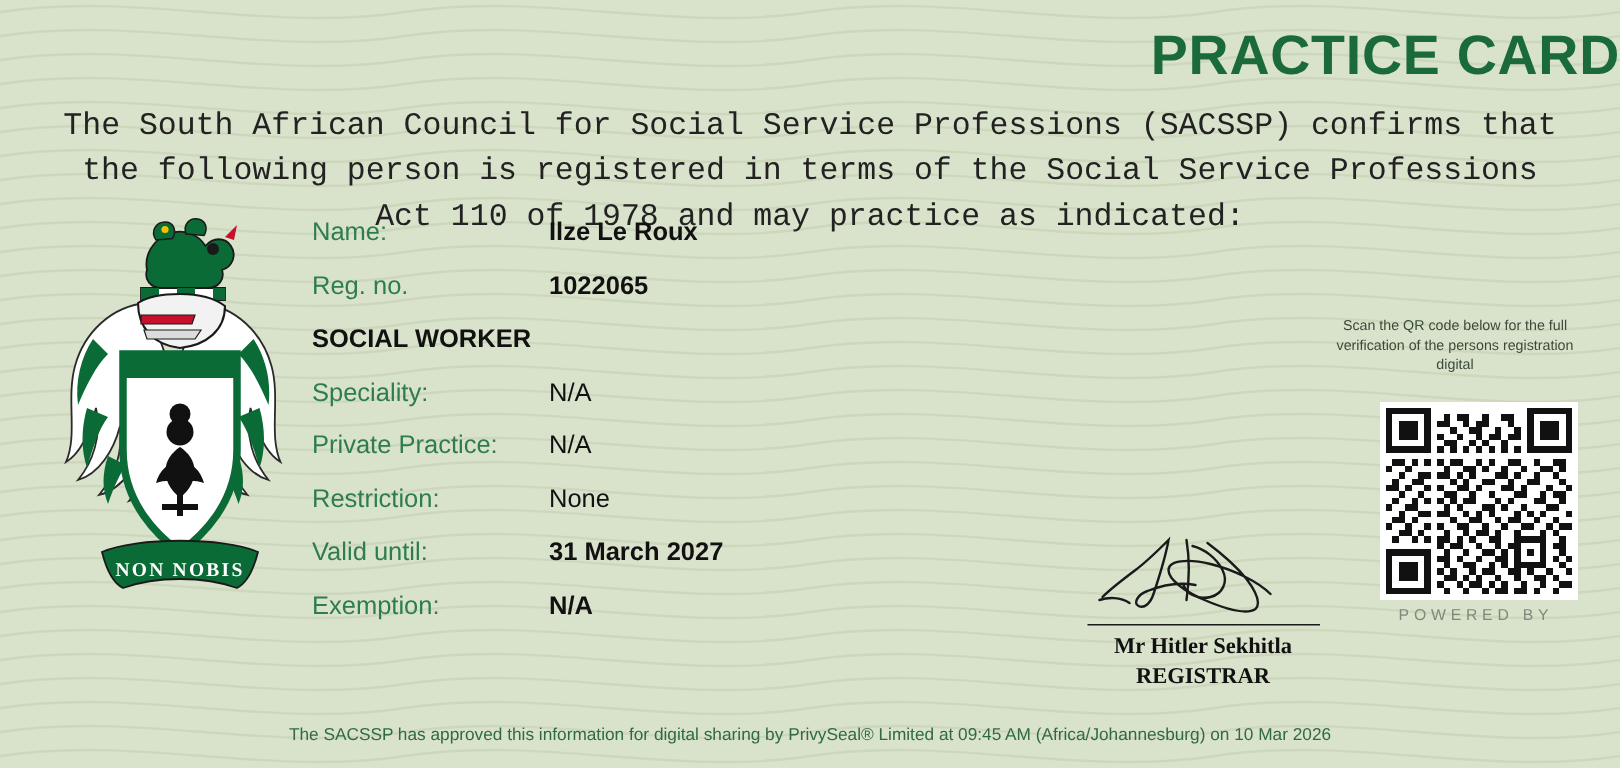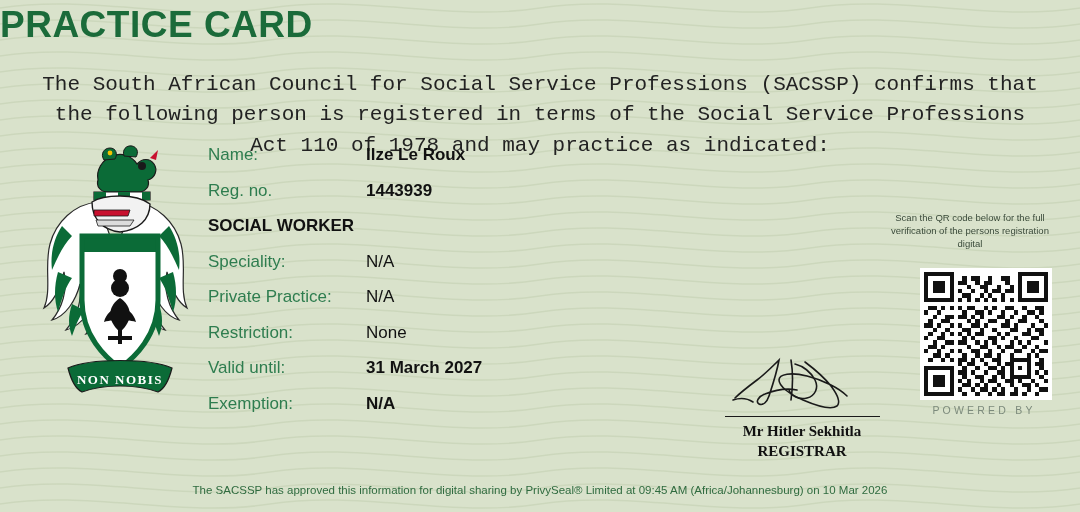--- a/index.html
+++ b/index.html
@@ -19,22 +19,22 @@
   }
   
   #waves {
     position: absolute; inset: 0;
     width: 100%; height: 100%;
     opacity: 0.55;
     pointer-events: none;
   }
   #title {
     position: absolute;
-    top: 4px; left: 0; width: 100%;
-    text-align: left;
+    top: 16px; left: 0; width: 100%;
+    text-align: right;
     font-size: 37px;
     font-weight: bold;
     color: #1b6b3a;
     letter-spacing: 0.5px;
   }
   #intro {
     position: absolute;
     top: 70px; left: 30px; width: 1020px;
     text-align: center;
     font-size: 21px;
@@ -243,21 +243,21 @@
     </g>
   </svg>
 
   <div id="fields">
     <div class="field-row">
       <div class="field-label">Name:</div>
       <div class="field-value bold">Ilze Le Roux</div>
     </div>
     <div class="field-row">
       <div class="field-label">Reg. no.</div>
-      <div class="field-value bold">1443939</div>
+      <div class="field-value bold">1022065</div>
     </div>
     <div class="field-row">
       <div class="field-value bold">SOCIAL WORKER</div>
     </div>
     <div class="field-row">
       <div class="field-label">Speciality:</div>
       <div class="field-value">N/A</div>
     </div>
     <div class="field-row">
       <div class="field-label">Private Practice:</div>

